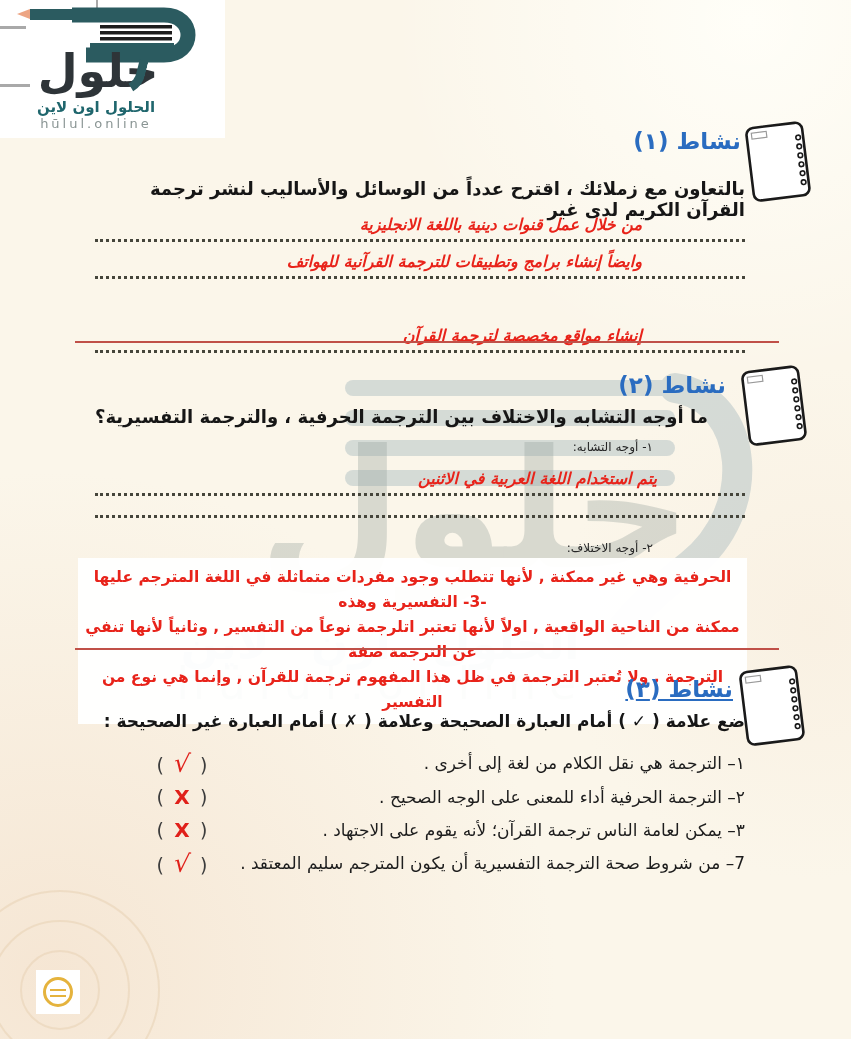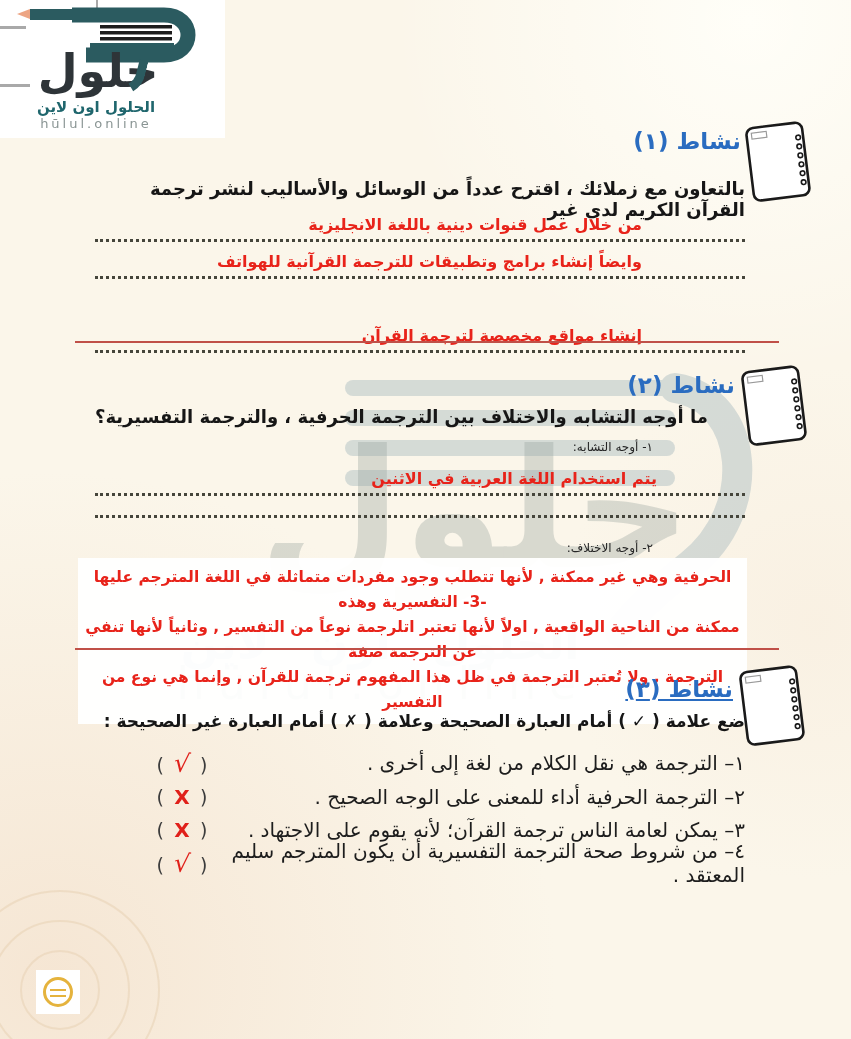--- a/index.html
+++ b/index.html
@@ -48,29 +48,29 @@
     letter-spacing:13px; text-align:center; }
 
   
   .act-title { position:absolute; font-size:23px; font-weight:700; color:#2a6cc0; direction:rtl; z-index:2; }
   .notepad { position:absolute; z-index:2; transform:rotate(-7deg); }
   .row { position:absolute; left:95px; right:106px; direction:rtl; z-index:2; }
   .qtext { font-size:18px; font-weight:700; color:#161616; }
   .leader-row { display:flex; align-items:flex-end; }
   .dotfill { flex:1; border-bottom:3px dotted #45453b; margin:0 14px 5px 0; height:1px; }
   .ans-row { border-bottom:3px dotted #45453b; text-align:right; height:27px; }
-  .red { color:#e8231a; font-weight:700; font-size:16px; }
+  .red { color:#e8231a; font-weight:700; font-size:16px;font-style:italic; }
   .dotline { border-bottom:3px dotted #45453b; height:16px; }
   .sublabel { font-size:12px; color:#262626; text-align:right; }
   .divider { position:absolute; left:75px; right:72px; height:2px; background:#c05048; z-index:2; }
   .para-box { position:absolute; left:78px; right:104px; background:rgba(255,255,255,.96);
     z-index:2; direction:rtl; text-align:center; padding:7px 6px 9px; }
   .para-box div { font-size:15.5px; font-weight:700; color:#e8231a; line-height:25px; }
   .item-row { display:flex; justify-content:space-between; align-items:center; height:30px; }
-  .item-text { font-size:20px; color:#1d1d1d; }
+  .item-text { font-size:17px; color:#1d1d1d; }
   .mark-group { margin-left:55px; width:64px; text-align:center; white-space:nowrap; direction:ltr; flex:none; }
   .paren { font-size:19px; color:#3c3c3c; }
   .mark { display:inline-block; width:26px; }
   .mark-check { color:#e0201a; font-size:25px; font-weight:400; transform:rotate(6deg); }
   .mark-cross { color:#e0201a; font-size:20px; font-weight:700; }
 
   
   .emblem { position:absolute; left:36px; top:970px; width:44px; height:44px; background:#fff; z-index:2;
     display:flex; align-items:center; justify-content:center; }
   .emblem-circle { width:30px; height:30px; border:3px solid #e5b33d; border-radius:50%; position:relative; }
@@ -157,21 +157,21 @@
     <rect x="12" y="10" width="15" height="6" fill="none" stroke="#9a9a9a" stroke-width="1.2"></rect>
     <g fill="none" stroke="#1a1a1a" stroke-width="1.6">
       <circle cx="58" cy="20" r="2.3"></circle>
         <circle cx="58" cy="29" r="2.3"></circle>
         <circle cx="58" cy="38" r="2.3"></circle>
       <circle cx="58" cy="47" r="2.3"></circle>
         <circle cx="58" cy="56" r="2.3"></circle>
         <circle cx="58" cy="65" r="2.3"></circle>
     </g>
   </svg>
-  <div class="act-title" style="right:116px; top:372px;margin-left:29px;">نشاط (٢)</div>
+  <div class="act-title" style="right:125px; top:372px;margin-left:29px;">نشاط (٢)</div>
 
   <div class="row" style="top:406px; text-align:left;">
     <span class="qtext">ما أوجه التشابه والاختلاف بين الترجمة الحرفية ، والترجمة التفسيرية؟</span>
   </div>
   <div class="row sublabel" style="top:440px; padding-right:92px;">
     <span>١- أوجه التشابه:</span>
   </div>
   <div class="row ans-row" style="top:469px; padding-right:88px;">
     <span class="red">يتم استخدام اللغة العربية في الاثنين</span>
   </div>
@@ -222,21 +222,21 @@
   </div>
   <div class="row item-row" style="top:815px;">
     <span class="item-text">٣– يمكن لعامة الناس ترجمة القرآن؛ لأنه يقوم على الاجتهاد .</span>
     <span class="mark-group">
       <span class="paren">(</span>
       <span class="mark mark-cross">X</span>
       <span class="paren">)</span>
     </span>
   </div>
   <div class="row item-row" style="top:848px;">
-    <span class="item-text">٤– من شروط صحة الترجمة التفسيرية أن يكون المترجم سليم المعتقد .</span>
+    <span class="item-text">7– من شروط صحة الترجمة التفسيرية أن يكون المترجم سليم المعتقد .</span>
     <span class="mark-group">
       <span class="paren">(</span>
       <span class="mark mark-check">√</span>
       <span class="paren">)</span>
     </span>
   </div>
 
   <div class="emblem">
     <div class="emblem-circle"></div>
   </div>

